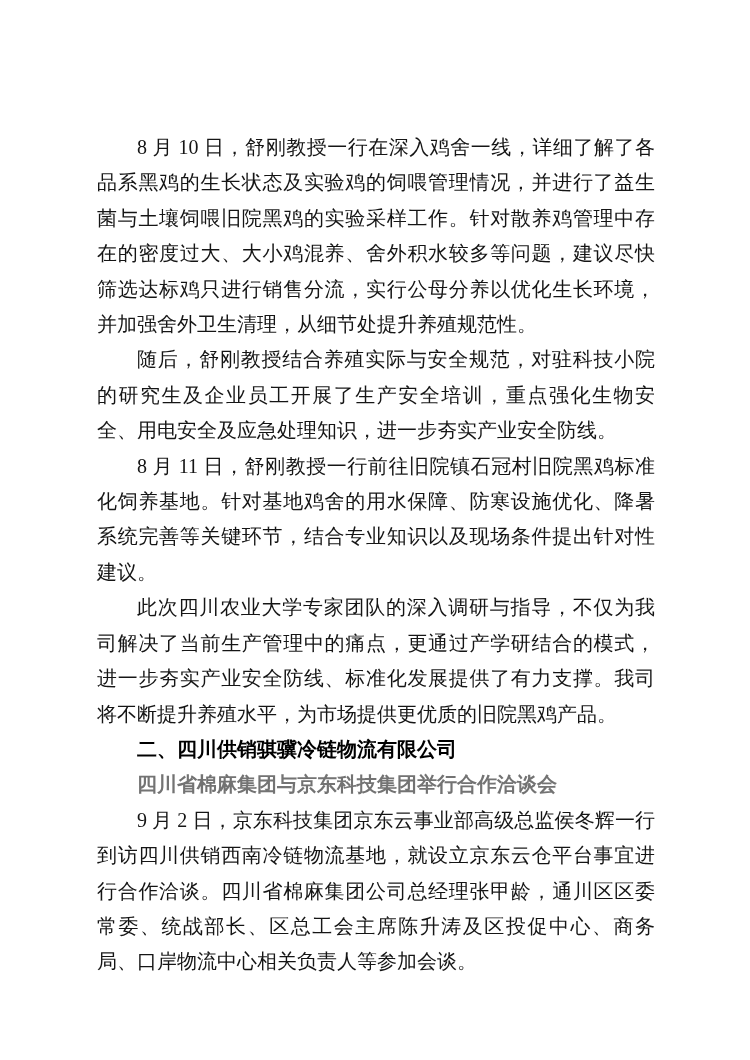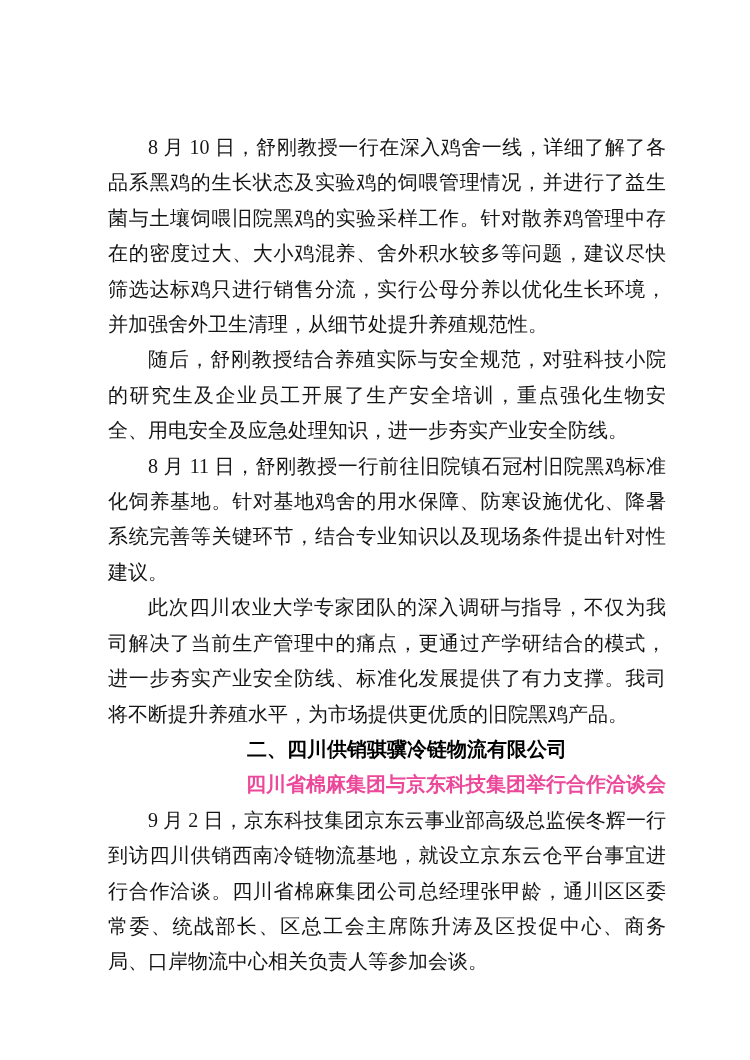--- a/index.html
+++ b/index.html
@@ -10,46 +10,46 @@
   .page {
     position: relative;
     width: 750px;
     height: 1060px;
     background: #ffffff;
     overflow: hidden;
     box-sizing: border-box;
   }
   .content {
     position: absolute;
-    left: 108px;
+    left: 97px;
     top: 130px;
     width: 558px;
   }
   .para {
     margin: 0;
     padding: 0;
     font-family: "Liberation Serif", "DejaVu Serif", serif;
     font-size: 20px;
     line-height: 35.4px;
     color: #151515;
     text-align: justify;
     text-indent: 2em;
     word-break: break-all;
   }
   .para.section-heading {
     font-family: "Liberation Sans", "DejaVu Sans", sans-serif;
     font-weight: 700;
     color: #000000;
-    text-align: center;
+    text-align: left;
   }
   .para.sub-heading {
     font-family: "Liberation Serif", "DejaVu Serif", serif;
     font-weight: 700;
-    color: #ec4899;
-    text-align: right;
+    color: #737373;
+    text-align: left;
   }
 </style>
 </head>
 <body>
 
 <div class="page">
   <div class="content">
     <p class="para body">8 月 10 日，舒刚教授一行在深入鸡舍一线，详细了解了各品系黑鸡的生长状态及实验鸡的饲喂管理情况，并进行了益生菌与土壤饲喂旧院黑鸡的实验采样工作。针对散养鸡管理中存在的密度过大、大小鸡混养、舍外积水较多等问题，建议尽快筛选达标鸡只进行销售分流，实行公母分养以优化生长环境，并加强舍外卫生清理，从细节处提升养殖规范性。</p>
     <p class="para body">随后，舒刚教授结合养殖实际与安全规范，对驻科技小院的研究生及企业员工开展了生产安全培训，重点强化生物安全、用电安全及应急处理知识，进一步夯实产业安全防线。</p>
     <p class="para body">8 月 11 日，舒刚教授一行前往旧院镇石冠村旧院黑鸡标准化饲养基地。针对基地鸡舍的用水保障、防寒设施优化、降暑系统完善等关键环节，结合专业知识以及现场条件提出针对性建议。</p>

